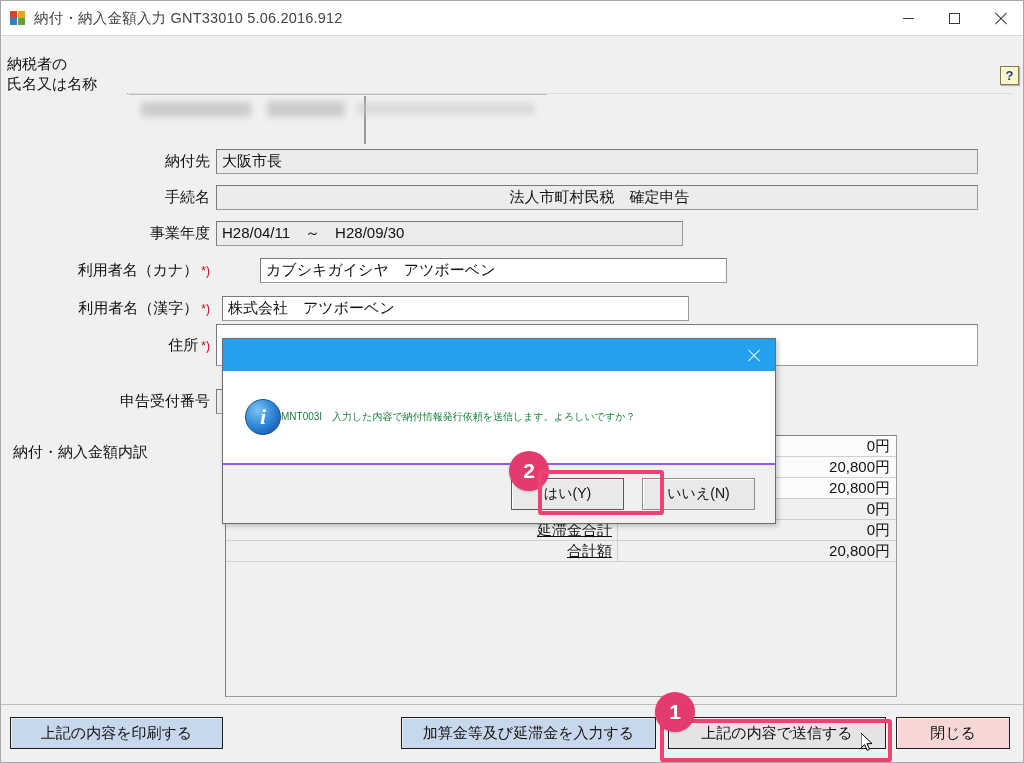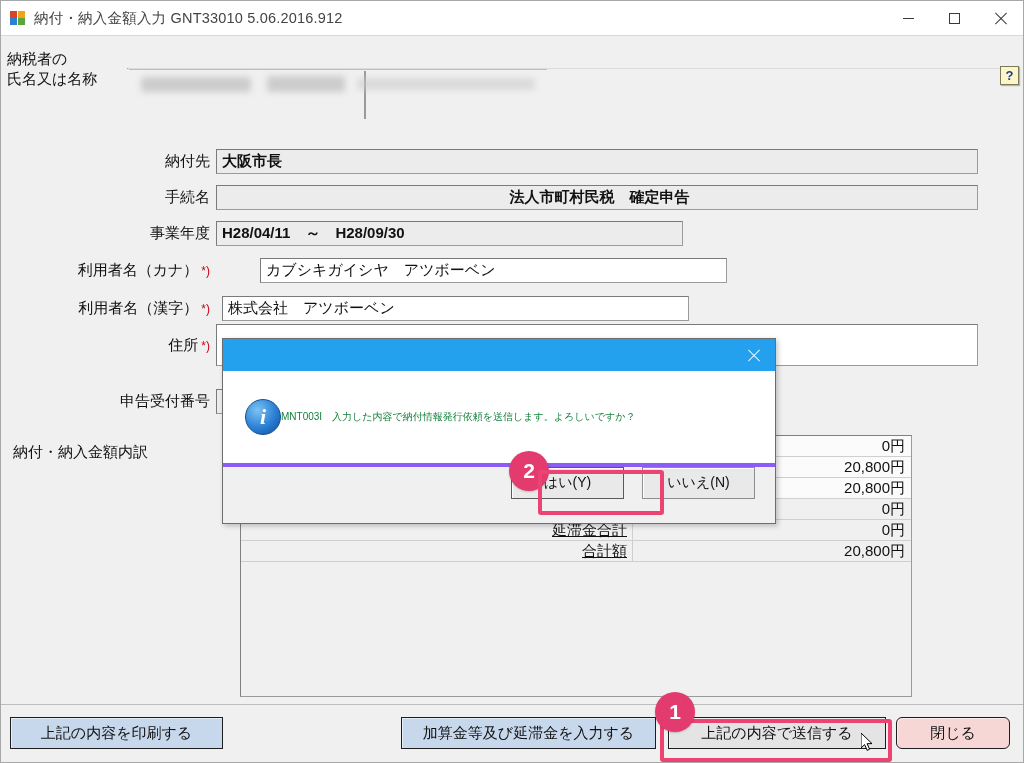--- a/index.html
+++ b/index.html
@@ -69,21 +69,21 @@
 
   
   #client{
     flex:1 1 auto; position:relative; background:#f0f0f0;
     border-top:1px solid #d8d8d8;
   }
 
   
   #taxpayer-row{
     position:absolute; left:4px; top:6px; width:1008px; height:52px;
-    display:flex; align-items:center;
+    display:flex; align-items:flex-end;
   }
   #taxpayer-label{
     width:122px; font-size:15px; line-height:1.35; color:#111;
     padding-left:2px; padding-top:2px;
   }
   #taxpayer-field{
     flex:1 1 auto; position:relative;
     background:#ececec;
     border-left:2px solid #8a8a8a;
     border-top:1px solid #e6e6e6;
@@ -110,28 +110,28 @@
     width:215px; text-align:right; padding-right:6px;
     font-size:15px; white-space:nowrap; color:#111;
   }
   .req{color:#d0021b;font-size:12px;margin-left:3px;}
   .fbox{
     height:25px; border:1px solid #9b9b9b;
     border-top-color:#7a7a7a; border-left-color:#7a7a7a;
     display:flex; align-items:center; padding-left:5px;
     font-size:15px; color:#111; white-space:nowrap; overflow:hidden;
   }
-  .fbox.ro{background:#ececec;font-weight:bold;}
+  .fbox.ro{background:#ececec;}
   .fbox.rw{background:#ffffff;}
 
   
   #breakdown-panel{
     position:absolute; left:224px; top:399px; width:672px; height:262px;
     background:#f0f0f0;
-    border:1px solid #9b9b9b; border-top-color:#808080; border-left-color:#808080;margin-left:15px;
+    border:1px solid #9b9b9b; border-top-color:#808080; border-left-color:#808080;
   }
   #breakdown-table{
     position:absolute; left:0; top:0; width:670px;
   }
   .brow{
     display:flex; height:21px; align-items:stretch;
     border-bottom:1px solid #cfcfcf;
   }
   .bname{
     flex:1 1 auto; text-align:right; padding-right:5px;
@@ -153,21 +153,21 @@
   }
   .btn{
     position:absolute; top:12px; height:32px;
     border:1px solid #1d1d1d;
     display:flex; align-items:center; justify-content:center;
     font-size:15px; color:#111; white-space:nowrap;
     box-shadow:inset 1px 1px 0 #ffffff88;
   }
   .btn.blue{background:#c8d8ec;}
   .btn.gray{background:#e4e4e4;}
-  .btn.pink{background:#f7d6d6;border-radius:6px;}
+  .btn.pink{background:#f7d6d6;}
 
   
   #send-highlight{
     position:absolute; left:660px; top:719px;
     width:232px; height:43px;
     border:4px solid #ec4372; border-radius:3px;
     z-index:7; pointer-events:none;
   }
 
   
@@ -219,22 +219,22 @@
     display:flex;align-items:center;justify-content:center;
     color:#fff;font-size:22px;font-weight:bold;font-style:italic;
     font-family:"Liberation Serif","DejaVu Serif",serif;
     line-height:1;
   }
   #dlg-message{
     font-size:10px; color:#15803d; line-height:1.4;
   }
   #dlg-footer{
     flex:0 0 60px; height:60px; background:#f0f0f0;
-    border-top:4px solid #8b5cf6;
-    display:flex; align-items:flex-start; justify-content:flex-end;
+    border-top:2px solid #8b5cf6;
+    display:flex; align-items:center; justify-content:flex-end;
     padding-right:20px; gap:18px;
   }
   .dlg-btn{
     width:113px;height:32px; background:#e9e9e9;
     border:1px solid #8e8e8e;
     display:flex;align-items:center;justify-content:center;
     font-size:14px;color:#111;
     box-shadow:inset 1px 1px 0 #fff;
   }
   .dlg-btn.focused{border:1px solid #5a5a5a;}

